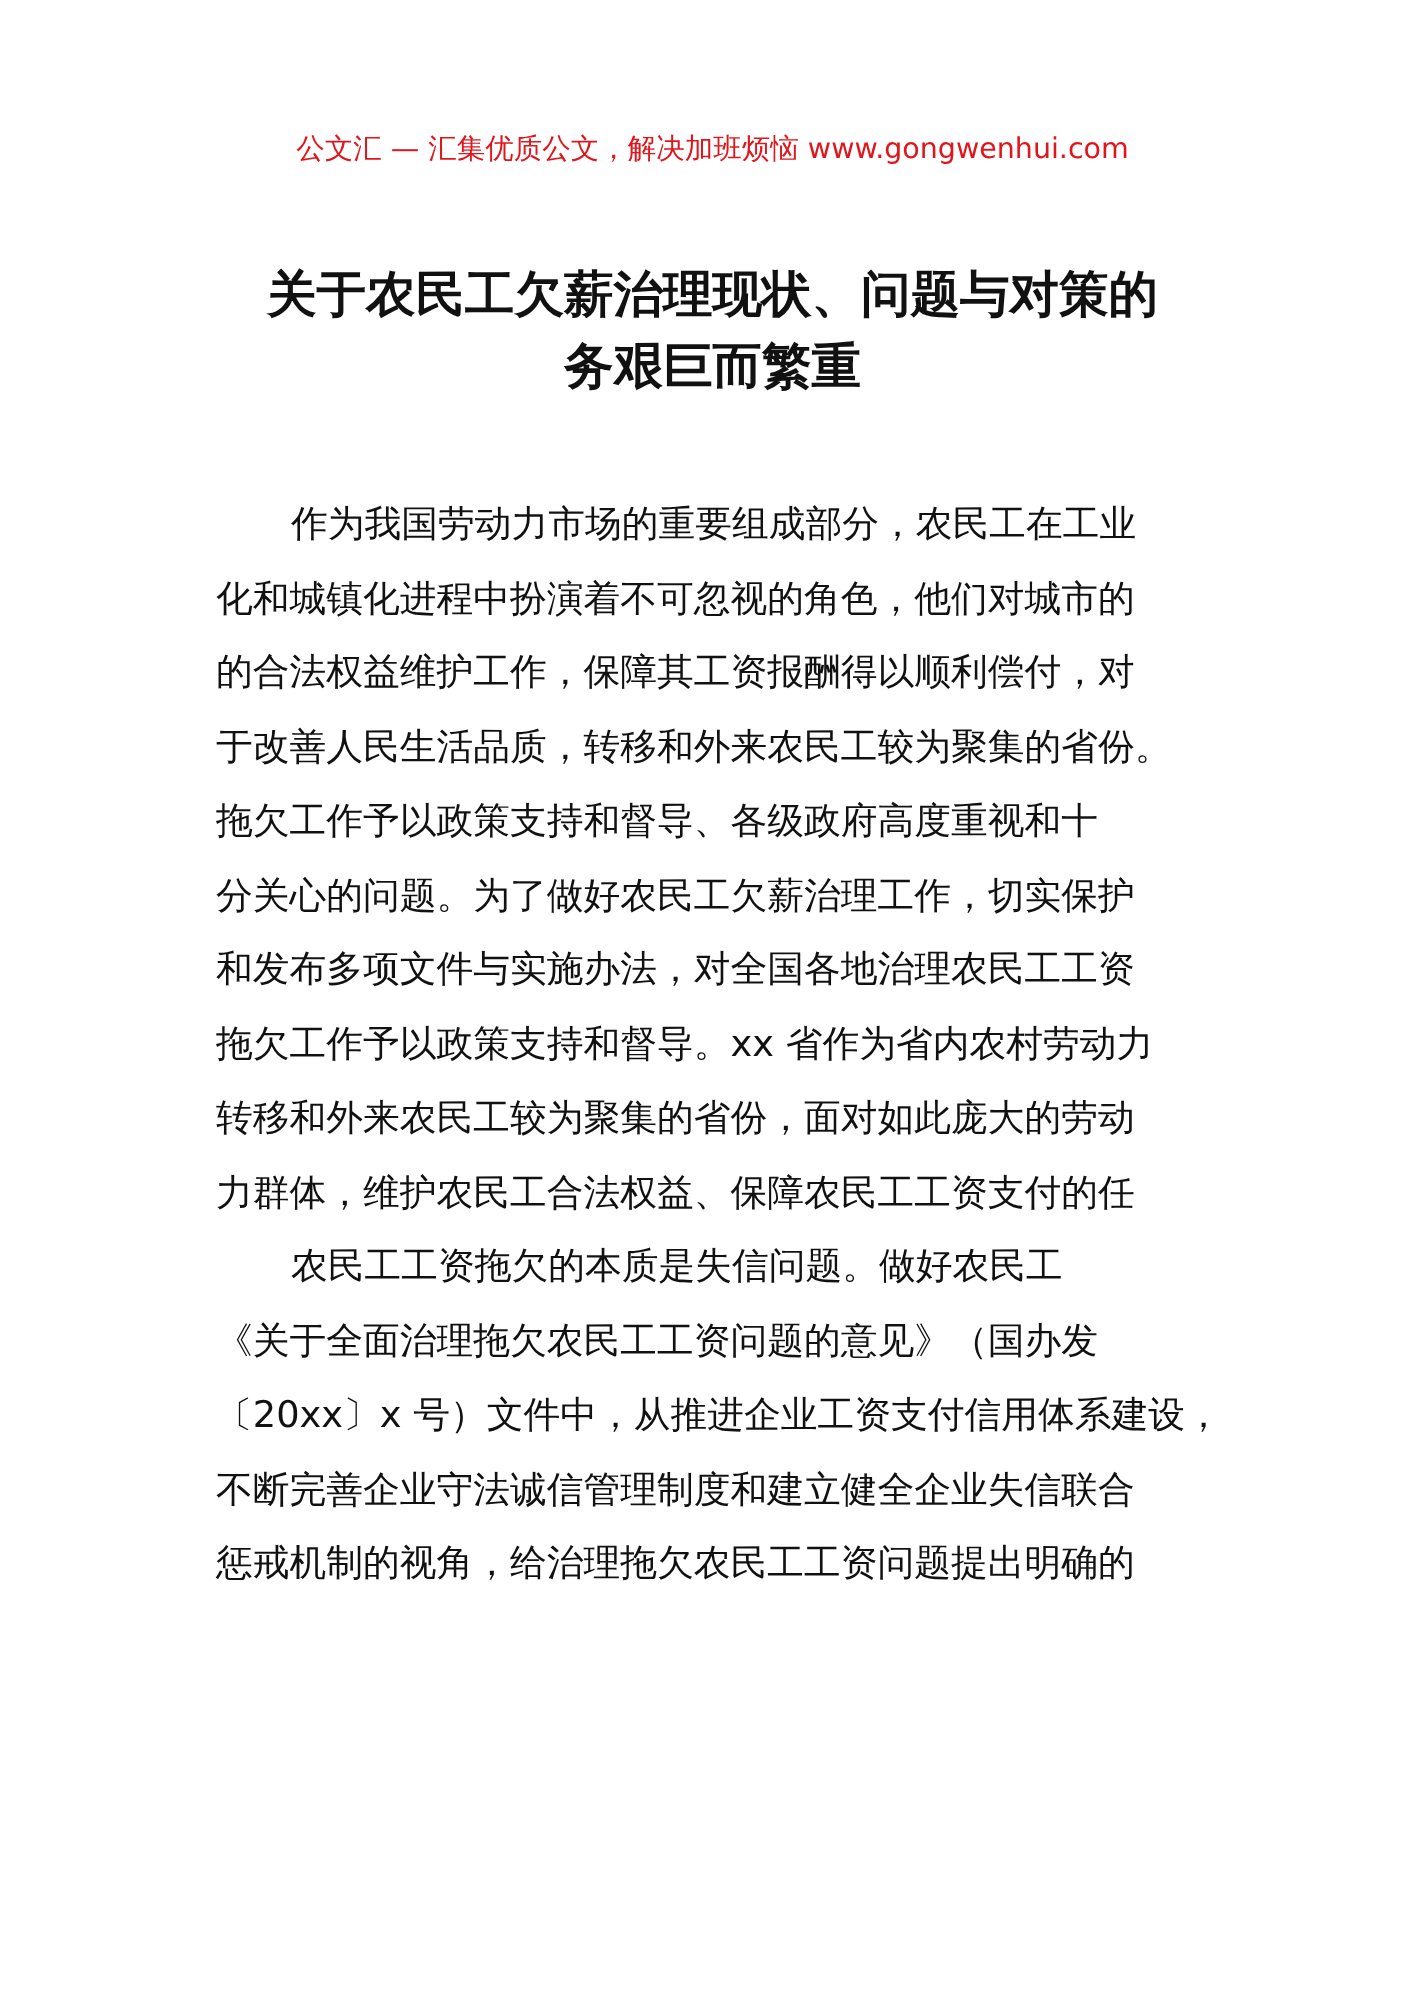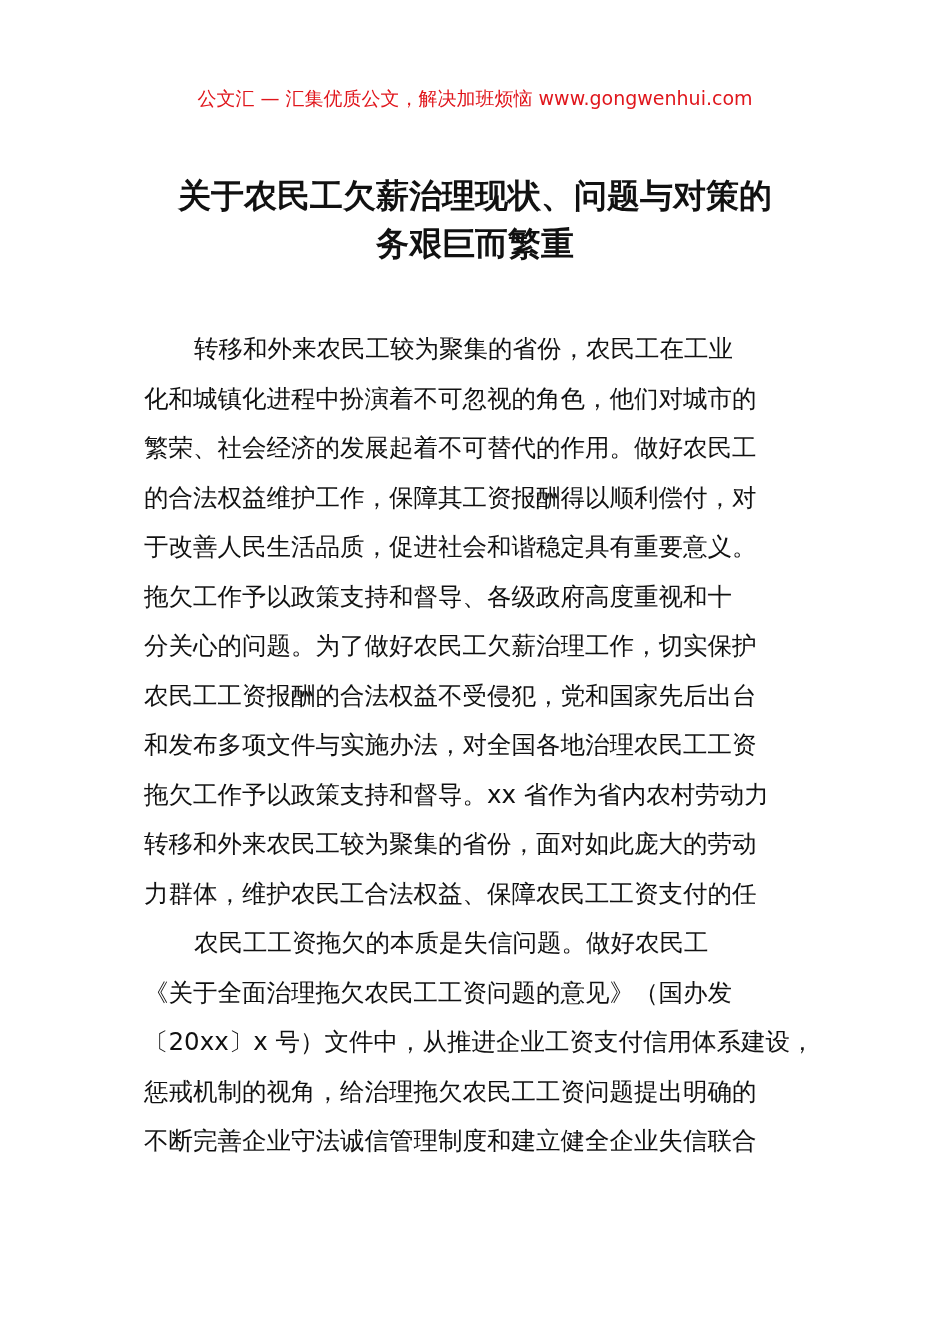--- a/index.html
+++ b/index.html
@@ -73,35 +73,33 @@
 
   <div class="banner">公文汇 — 汇集优质公文，解决加班烦恼 www.gongwenhui.com</div>
 
   <div class="title">
     <span class="title-line">关于农民工欠薪治理现状、问题与对策的</span>
     <span class="title-line">务艰巨而繁重</span>
   </div>
 
   <div class="body-text">
     <div>
-      <span class="line indent">转移和外来农民工较为聚集的省份，农民工在工业</span>
+      <span class="line indent">作为我国劳动力市场的重要组成部分，农民工在工业</span>
       <span class="line">化和城镇化进程中扮演着不可忽视的角色，他们对城市的</span>
-      <span class="line">繁荣、社会经济的发展起着不可替代的作用。做好农民工</span>
       <span class="line">的合法权益维护工作，保障其工资报酬得以顺利偿付，对</span>
-      <span class="line">于改善人民生活品质，促进社会和谐稳定具有重要意义。</span>
+      <span class="line">于改善人民生活品质，转移和外来农民工较为聚集的省份。</span>
       <span class="line">拖欠工作予以政策支持和督导、各级政府高度重视和十</span>
       <span class="line">分关心的问题。为了做好农民工欠薪治理工作，切实保护</span>
-      <span class="line">农民工工资报酬的合法权益不受侵犯，党和国家先后出台</span>
       <span class="line">和发布多项文件与实施办法，对全国各地治理农民工工资</span>
       <span class="line">拖欠工作予以政策支持和督导。xx 省作为省内农村劳动力</span>
       <span class="line">转移和外来农民工较为聚集的省份，面对如此庞大的劳动</span>
       <span class="line">力群体，维护农民工合法权益、保障农民工工资支付的任</span>
     </div>
     <div>
       <span class="line indent">农民工工资拖欠的本质是失信问题。做好农民工</span>
       <span class="line">《关于全面治理拖欠农民工工资问题的意见》（国办发</span>
       <span class="line">〔20xx〕x 号）文件中，从推进企业工资支付信用体系建设，</span>
+      <span class="line">不断完善企业守法诚信管理制度和建立健全企业失信联合</span>
       <span class="line">惩戒机制的视角，给治理拖欠农民工工资问题提出明确的</span>
-      <span class="line">不断完善企业守法诚信管理制度和建立健全企业失信联合</span>
     </div>
   </div>
 
 </div>
 
 </body></html>

